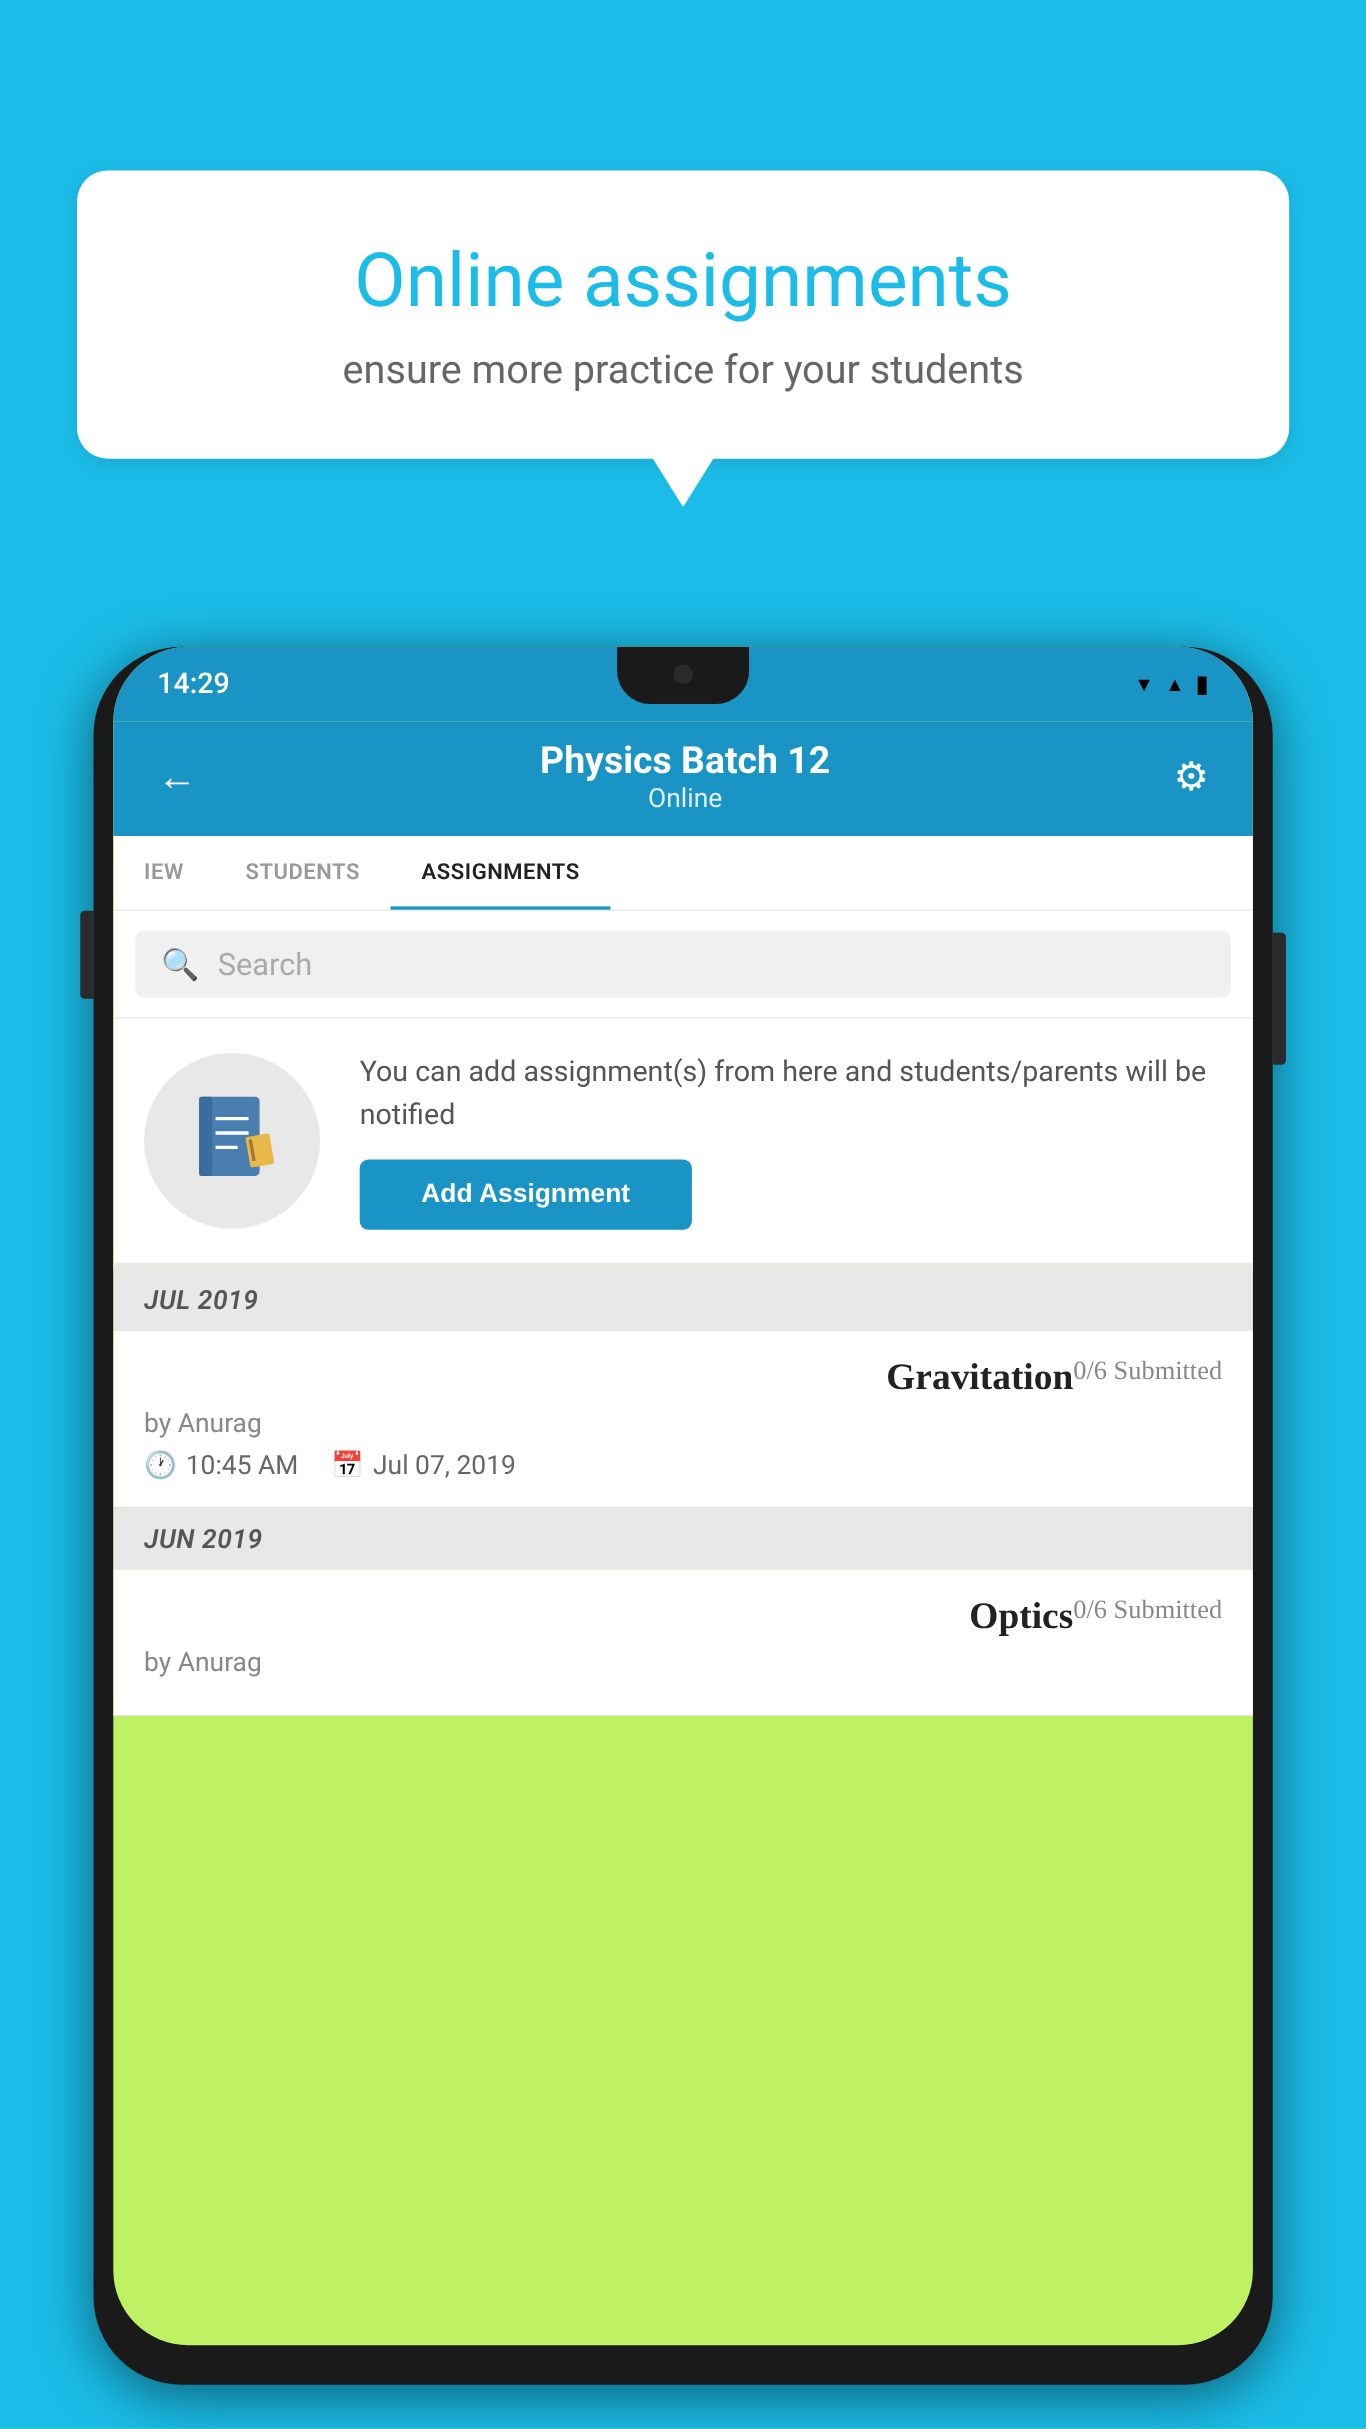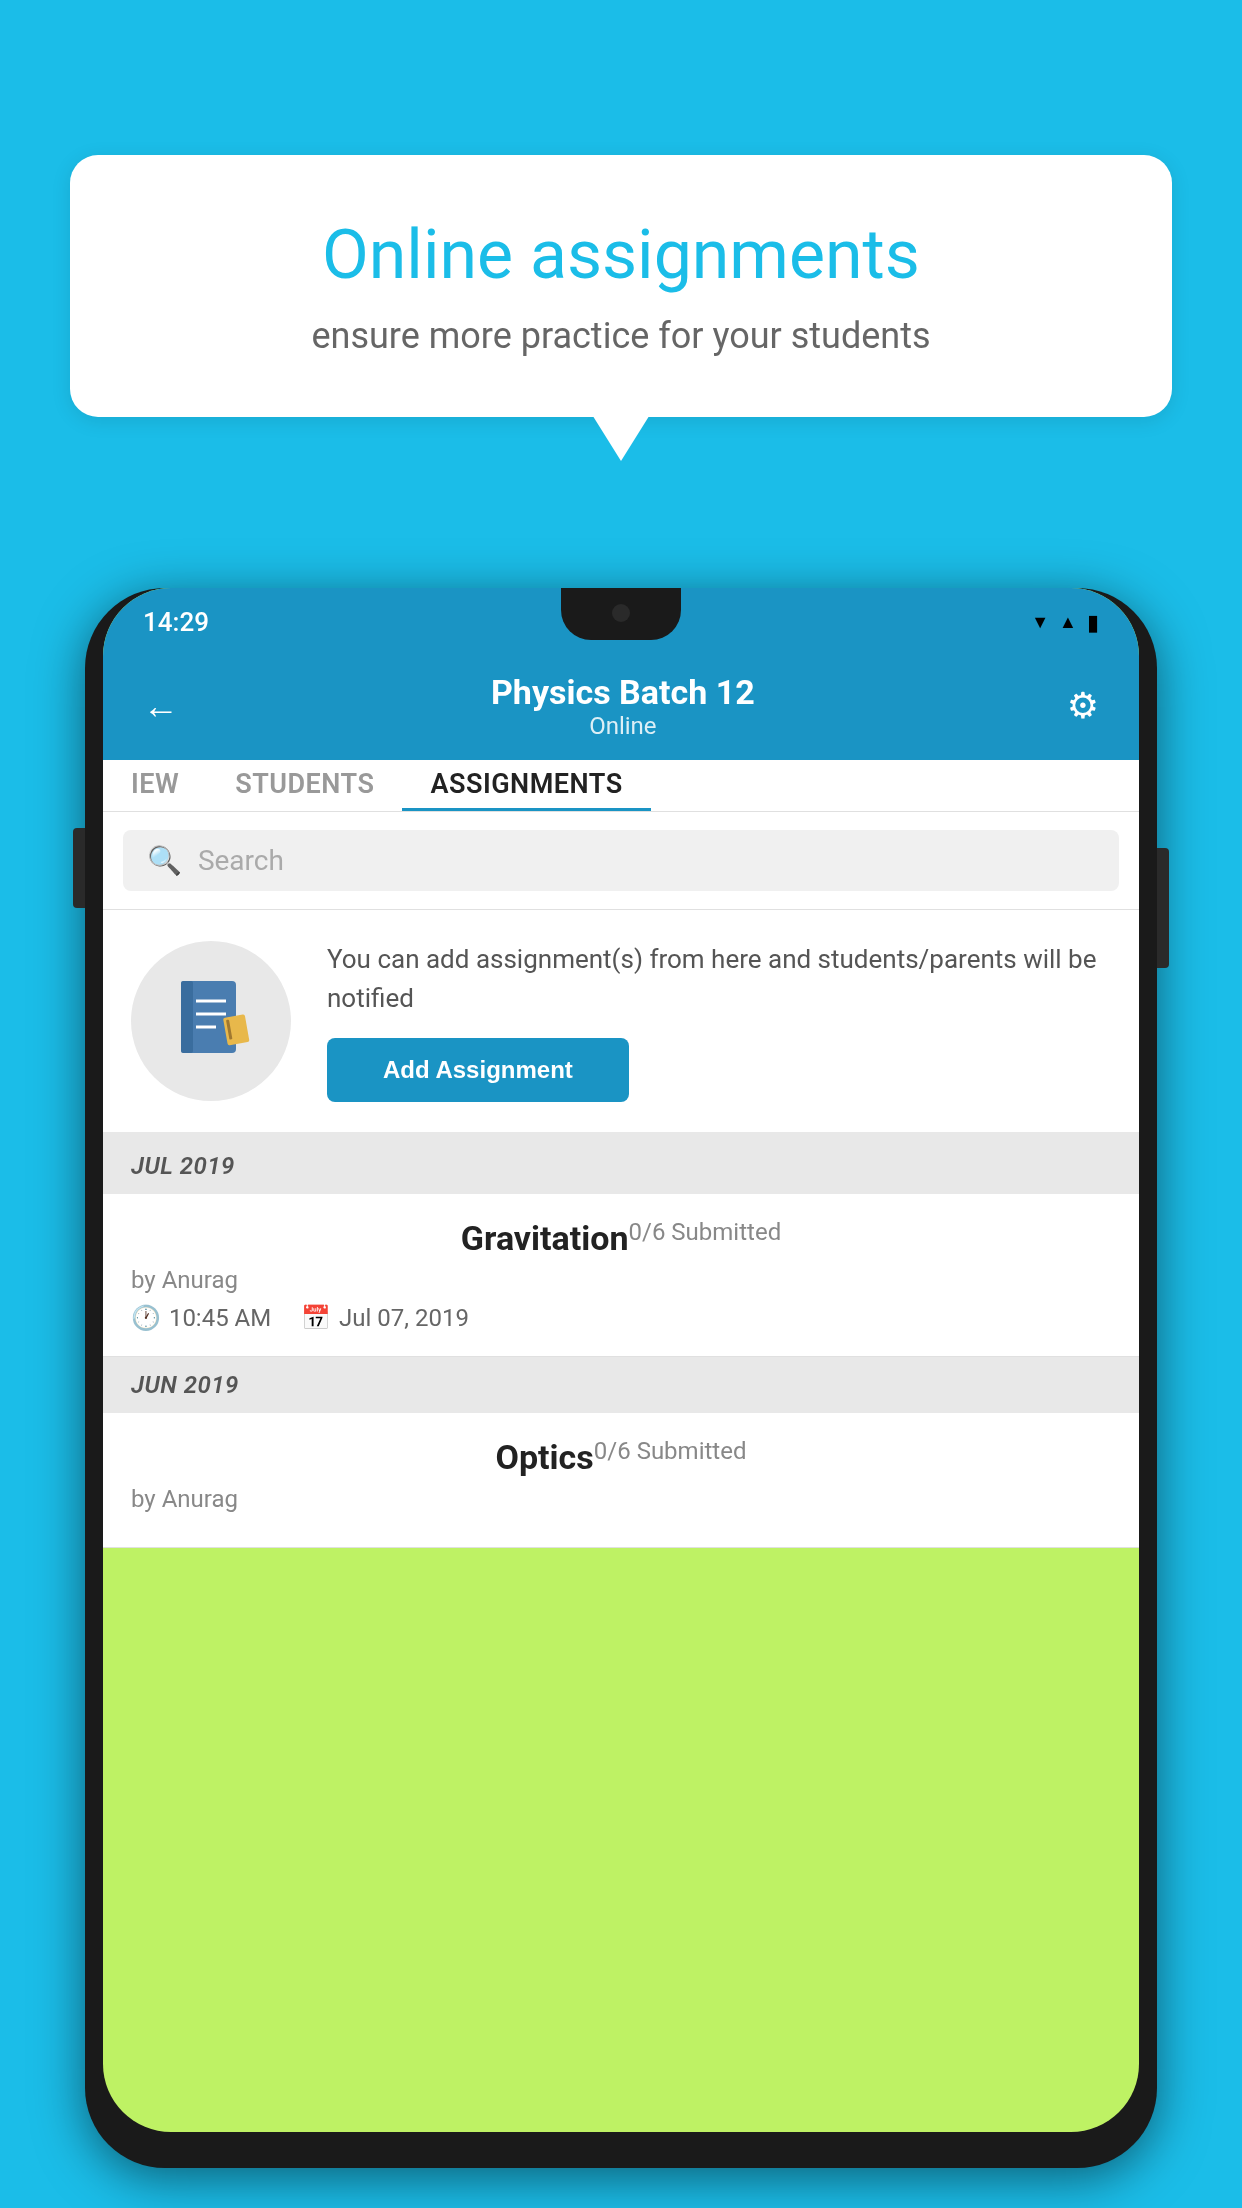--- a/index.html
+++ b/index.html
@@ -170,22 +170,22 @@
       cursor: pointer;
     }
 
     
     .tabs-bar {
       background: white;
       display: flex;
       border-bottom: 1px solid #e0e0e0;
     }
     .tab-item {
-      padding: 8px 28px;
-      font-size: 27px;
+      padding: 20px 28px;
+      font-size: 20px;
       color: #999;
       font-weight: 600;
       letter-spacing: 0.5px;
       cursor: pointer;
       border-bottom: 3px solid transparent;
       white-space: nowrap;
     }
     .tab-item.active {
       color: #222;
       border-bottom: 3px solid #1a94c4;
@@ -265,23 +265,24 @@
     }
 
     
     .assignment-item {
       background: white;
       padding: 24px 28px;
       border-bottom: 1px solid #e0e0e0;
     }
     .assignment-top {
       display: flex;
-      justify-content: center;
+      justify-content: flex-end;
       align-items: flex-start;
       margin-bottom: 8px;
+      font-family: Liberation Serif, serif;
     }
     .assignment-name {
       font-size: 34px;
       font-weight: 700;
       color: #222;
     }
     .assignment-submitted {
       font-size: 24px;
       color: #888;
     }

